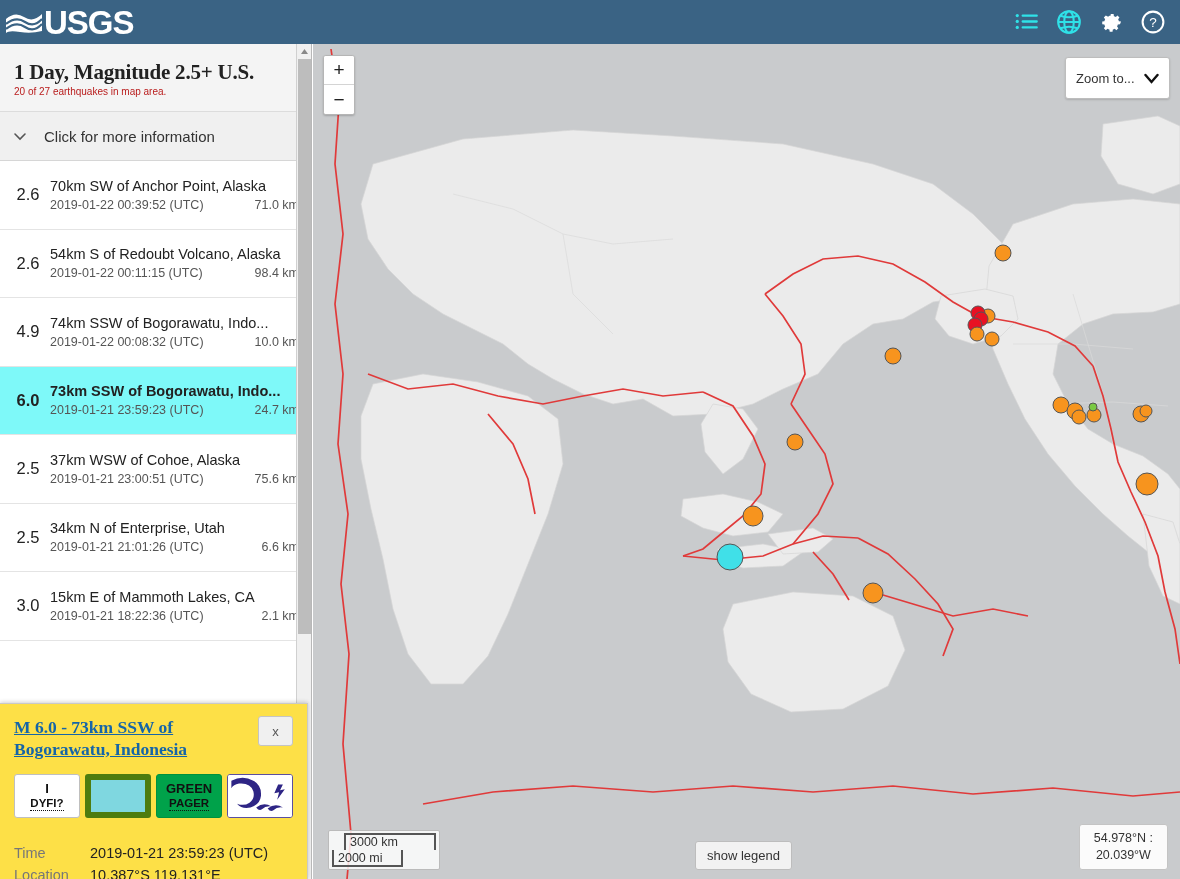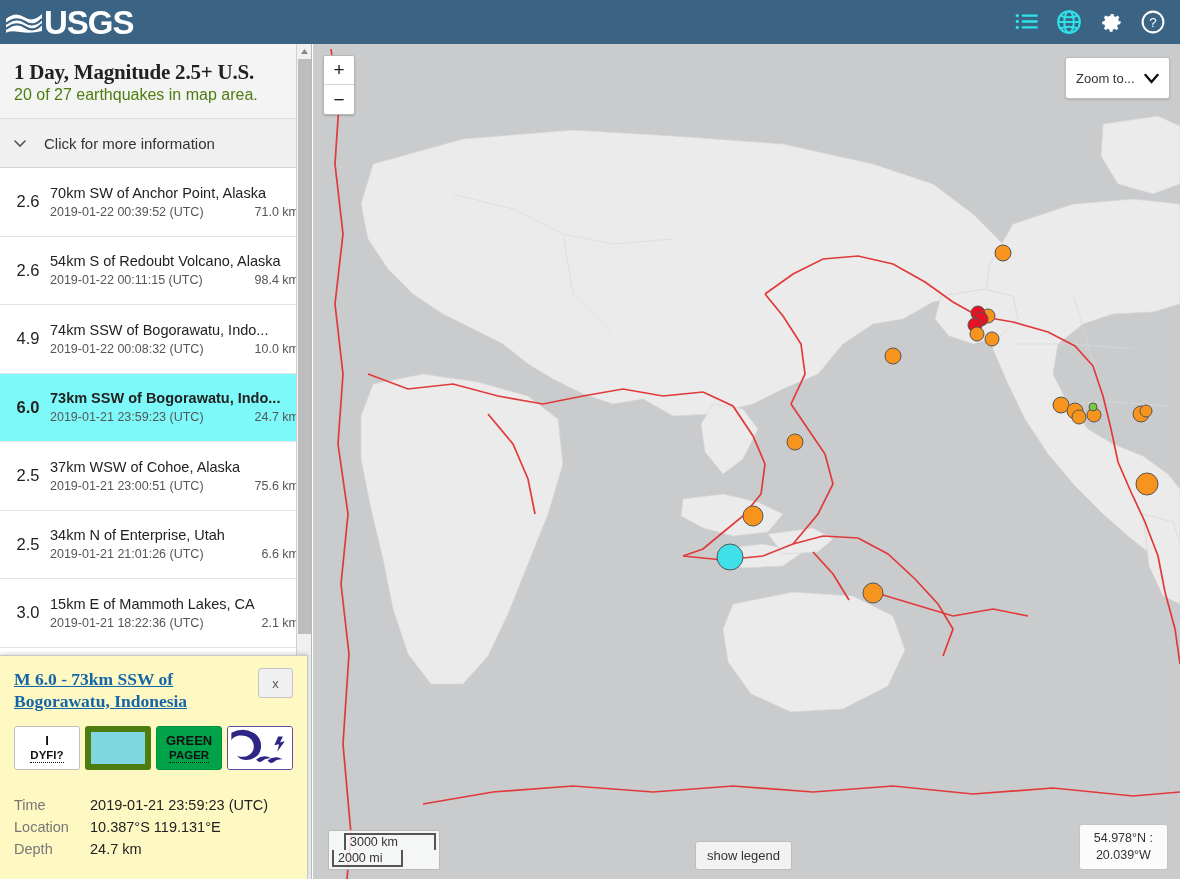--- a/index.html
+++ b/index.html
@@ -48,21 +48,21 @@
   }
   .summary {
     background: #f4f4f4; padding: 16px 14px 14px 14px;
     border-bottom: 1px solid #dcdcdc;
   }
   .summary-title {
     font-family: "Liberation Serif", serif;
     font-size: 21px; font-weight: bold; color: #222;
     letter-spacing: -0.2px; margin-bottom: 1px;
   }
-  .summary-sub { font-size: 16px; color: #4d7c0f; }
+  .summary-sub { font-size: 10px; color: #b91c1c; }
   .more-info {
     background: #f0f0f0; border-bottom: 1px solid #d6d6d6;
     height: 49px; display: flex; align-items: center;
     padding-left: 12px; cursor: pointer;
   }
   .chev {
     width: 16px; height: 16px; margin-right: 16px;
     flex: 0 0 auto;
   }
   .more-info-label { font-size: 15px; color: #333; }
@@ -101,22 +101,22 @@
     background: #f0f0f0;
   }
   .sb-thumb {
     position: absolute; top: 15px; left: 1px;
     width: 13px; height: 575px; background: #bdbdbd;
   }
 
   
   .popup {
     position: absolute; left: 0; bottom: 0;
-    width: 308px; height: 224px;
-    background: #fef9c3;
+    width: 308px; height: 176px;
+    background: #fde047;
     border: 1px solid #c9c9c9; border-left: none; border-bottom: none;
     box-shadow: 0 -1px 4px rgba(0,0,0,0.18);
     padding: 12px 14px;
   }
   .popup-head { display: flex; align-items: flex-start; }
   .popup-title {
     font-family: "Liberation Serif", serif;
     font-size: 17.5px; font-weight: bold; line-height: 22px;
     color: #1565a8; text-decoration: underline;
     flex: 1 1 auto; cursor: pointer; padding-right: 8px;

